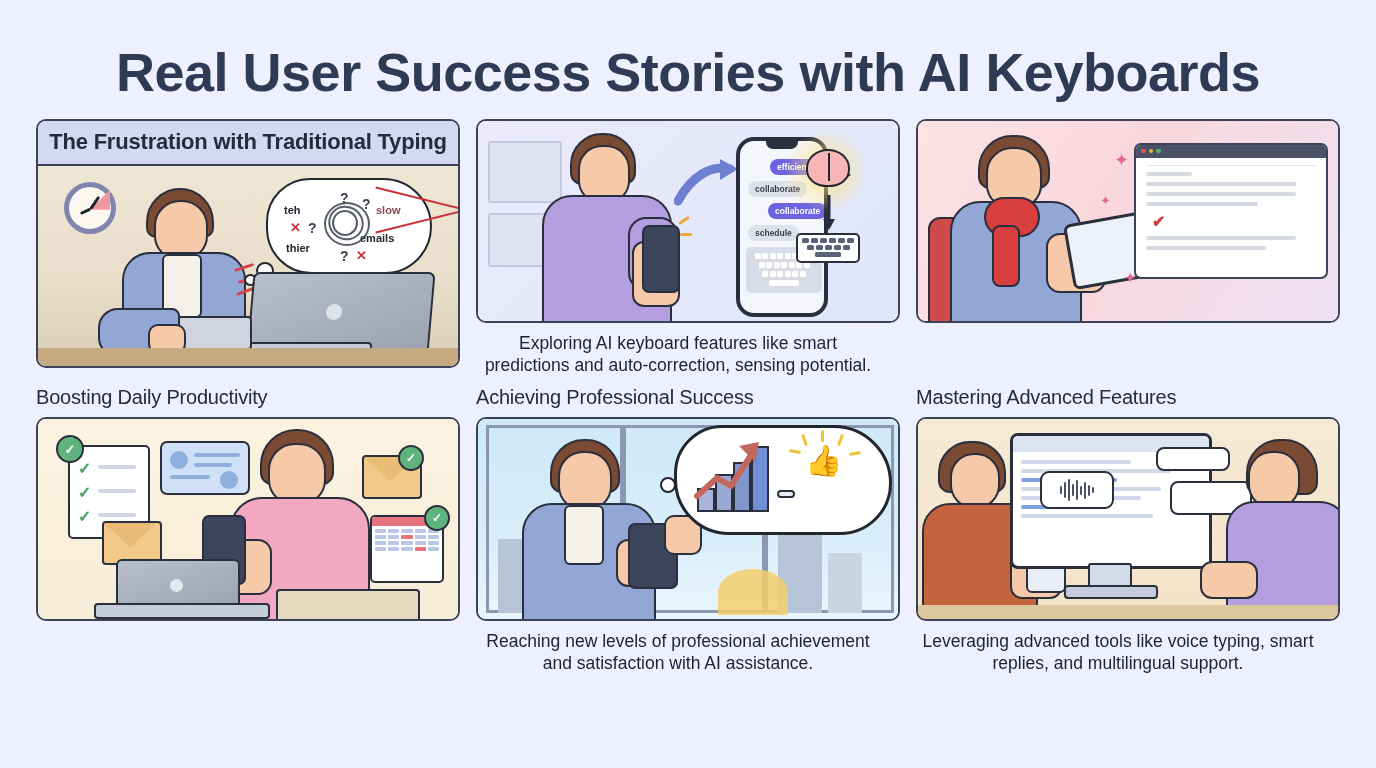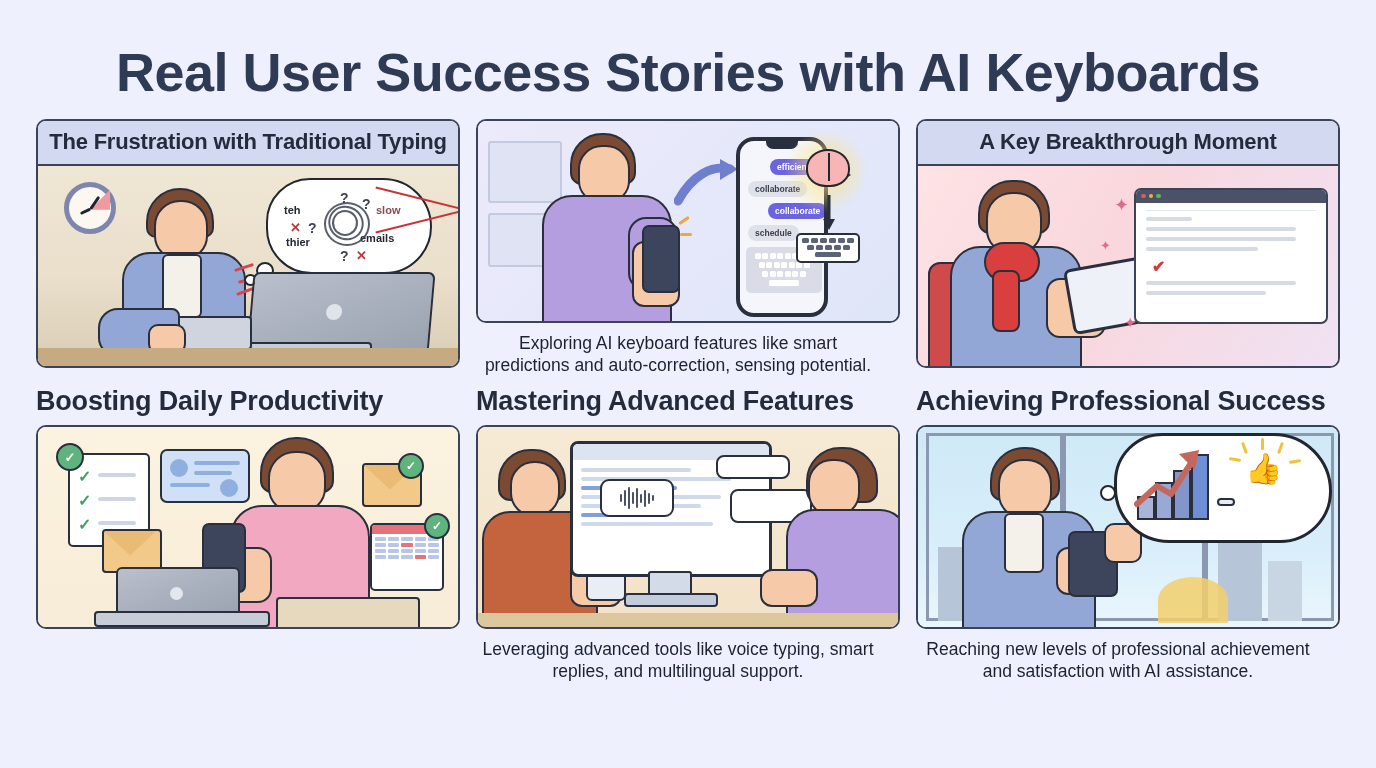--- a/index.html
+++ b/index.html
@@ -49,22 +49,22 @@
     font-weight:bold;
     text-align:center;
     padding:8px 4px 9px;
     letter-spacing:-0.2px;
   }
   .scene{height:200px;position:relative;overflow:hidden;}
 
   
   .over-title{
     color:#242b3d;
-    font-size:27px;
-    font-weight:bold;
+    font-size:20px;
+    font-weight:normal;
     text-align:center;
     margin-bottom:8px;
     letter-spacing:-0.2px;
   }
 
   .caption{
     width:404px;
     text-align:center;
     color:#1c2230;
     font-size:17.5px;
@@ -249,21 +249,21 @@
           <div class="abs figure-head" style="left:116px;top:34px;width:50px;height:56px;border-radius:26px 26px 24px 24px;"></div>
           <div class="abs outline" style="left:84px;top:86px;width:120px;height:100px;background:#93a7d6;border-radius:28px 28px 0 0;"></div>
           <div class="abs outline" style="left:124px;top:88px;width:36px;height:60px;background:#f4f1ea;border-radius:6px;"></div>
 
           <div class="abs" style="left:196px;top:100px;width:20px;height:3px;background:#d4474e;border-radius:2px;transform:rotate(-18deg);"></div>
           <div class="abs" style="left:200px;top:112px;width:24px;height:3px;background:#d4474e;border-radius:2px;transform:rotate(-14deg);"></div>
           <div class="abs" style="left:198px;top:124px;width:18px;height:3px;background:#d4474e;border-radius:2px;transform:rotate(-20deg);"></div>
 
           <div class="cloud" style="left:228px;top:12px;width:162px;height:92px;border-radius:54px 60px 58px 56px;">
             <div class="bubble-word" style="left:16px;top:24px;">teh</div>
-            <div class="bubble-word" style="left:18px;top:56px;">thier</div>
+            <div class="bubble-word" style="left:18px;top:62px;">thier</div>
             <div class="bubble-word" style="left:92px;top:52px;">emails</div>
             <div class="bubble-word strike" style="left:108px;top:24px;">slow</div>
             <div class="bubble-q" style="left:72px;top:10px;">?</div>
             <div class="bubble-q" style="left:94px;top:16px;">?</div>
             <div class="bubble-q" style="left:40px;top:40px;">?</div>
             <div class="bubble-q" style="left:72px;top:68px;">?</div>
             <div class="bubble-x" style="left:22px;top:40px;">✕</div>
             <div class="bubble-x" style="left:88px;top:68px;">✕</div>
             <div class="abs" style="left:56px;top:22px;width:42px;height:40px;border:2.5px solid #3b4252;border-radius:50%;opacity:.85;"></div>
             <div class="abs" style="left:60px;top:26px;width:32px;height:30px;border:2.5px solid #3b4252;border-radius:50%;transform:rotate(32deg);opacity:.85;"></div>
@@ -381,21 +381,20 @@
                 <i class="kb-key" style="width:26px;"></i>
               </div>
           </div>
         </div>
       </div>
       <div class="caption">Exploring AI keyboard features like smart predictions and auto-correction, sensing potential.</div>
     </div>
 
     <div class="panel">
       <div class="card">
-        <div class="card-header">A Key Breakthrough Moment</div>
         <div class="scene bg-3">
 
           <div class="abs" style="left:10px;top:96px;width:48px;height:104px;background:#cf4a4a;border:2.5px solid #2a2f3d;border-radius:12px 12px 0 0;"></div>
 
           <div class="abs hair" style="left:60px;top:14px;width:68px;height:50px;border-radius:34px 34px 12px 12px;"></div>
           <div class="abs figure-head" style="left:68px;top:26px;width:52px;height:58px;border-radius:26px 26px 24px 24px;"></div>
           <div class="abs outline" style="left:32px;top:80px;width:128px;height:120px;background:#93a7d6;border-radius:30px 30px 0 0;"></div>
 
           <div class="abs outline" style="left:66px;top:76px;width:52px;height:36px;background:#d93f3f;border-radius:20px;"></div>
           <div class="abs outline" style="left:74px;top:104px;width:24px;height:58px;background:#d93f3f;border-radius:8px;"></div>
@@ -502,20 +501,70 @@
           <div class="abs laptop-screen" style="left:78px;top:140px;width:120px;height:48px;border-radius:6px;">
             <div class="abs" style="left:52px;top:18px;width:13px;height:13px;border-radius:50%;background:#e3e7ee;"></div>
           </div>
           <div class="abs laptop-base" style="left:56px;top:184px;width:172px;height:12px;"></div>
           <div class="abs" style="left:238px;top:170px;width:140px;height:30px;background:#e6d9bd;border:2.5px solid #2a2f3d;border-radius:4px;"></div>
         </div>
       </div>
     </div>
 
     <div class="panel">
+      <div class="over-title">Achieving Professional Success</div>
+      <div class="card">
+        <div class="scene bg-6">
+
+          <div class="abs" style="left:8px;top:6px;width:408px;height:188px;border:3px solid #8c98b2;box-sizing:border-box;"></div>
+          <div class="abs" style="left:142px;top:6px;width:6px;height:188px;background:#8c98b2;"></div>
+          <div class="abs" style="left:284px;top:6px;width:6px;height:188px;background:#8c98b2;"></div>
+
+          <div class="bldg" style="left:20px;top:120px;width:40px;height:74px;"></div>
+          <div class="bldg" style="left:64px;top:140px;width:30px;height:54px;background:#c8d6e4;"></div>
+          <div class="bldg" style="left:300px;top:112px;width:44px;height:82px;"></div>
+          <div class="bldg" style="left:350px;top:134px;width:34px;height:60px;background:#c8d6e4;"></div>
+          <div class="abs" style="left:240px;top:150px;width:70px;height:46px;background:#f2cf6b;border-radius:50% 50% 0 0;opacity:.85;"></div>
+
+          <div class="abs hair" style="left:72px;top:20px;width:66px;height:50px;border-radius:34px 34px 12px 12px;"></div>
+          <div class="abs figure-head" style="left:80px;top:32px;width:50px;height:56px;border-radius:25px;"></div>
+          <div class="abs outline" style="left:44px;top:84px;width:130px;height:116px;background:#93a7d6;border-radius:30px 30px 0 0;"></div>
+          <div class="abs outline" style="left:86px;top:86px;width:36px;height:56px;background:#f4f1ea;border-radius:6px;"></div>
+          <div class="abs" style="left:138px;top:120px;width:50px;height:44px;background:#f6c9a8;border:2.5px solid #2a2f3d;border-radius:12px;"></div>
+          <div class="abs" style="left:150px;top:104px;width:46px;height:62px;background:#3c455c;border:2.5px solid #2a2f3d;border-radius:7px;"></div>
+          <div class="abs" style="left:186px;top:96px;width:34px;height:36px;background:#f6c9a8;border:2.5px solid #2a2f3d;border-radius:10px;"></div>
+
+          <div class="abs" style="left:182px;top:58px;width:12px;height:12px;border:2.5px solid #22262f;border-radius:50%;background:#fff;"></div>
+          <div class="abs" style="left:198px;top:44px;width:8px;height:8px;border:2.5px solid #22262f;border-radius:50%;background:#fff;"></div>
+
+          <div class="succ-cloud" style="left:196px;top:6px;width:212px;height:104px;border-radius:60px 72px 64px 68px;">
+
+            <div class="bar" style="left:20px;top:60px;width:14px;height:20px;background:#aab4d8;"></div>
+            <div class="bar" style="left:38px;top:46px;width:14px;height:34px;background:#9aa8d4;"></div>
+            <div class="bar" style="left:56px;top:34px;width:14px;height:46px;background:#8296cc;"></div>
+            <div class="bar" style="left:74px;top:18px;width:14px;height:62px;background:#6f8ed6;"></div>
+            <svg class="abs" style="left:16px;top:6px;" width="86" height="70" viewBox="0 0 86 70">
+              <path d="M4 62 L24 44 L38 52 L60 18" stroke="#c4685e" stroke-width="6" fill="none" stroke-linecap="round" stroke-linejoin="round"></path>
+              <path d="M46 12 L66 8 L62 28 Z" fill="#c4685e"></path>
+            </svg>
+
+            <div class="ray" style="left:126px;top:6px;width:3px;height:12px;transform:rotate(-20deg);"></div>
+            <div class="ray" style="left:144px;top:2px;width:3px;height:12px;"></div>
+            <div class="ray" style="left:162px;top:6px;width:3px;height:12px;transform:rotate(20deg);"></div>
+            <div class="ray" style="left:112px;top:22px;width:12px;height:3px;transform:rotate(10deg);"></div>
+            <div class="ray" style="left:172px;top:24px;width:12px;height:3px;transform:rotate(-10deg);"></div>
+            <div class="thumb" style="left:128px;top:18px;">👍</div>
+            <div class="succ-banner" style="left:100px;top:62px;"></div>
+          </div>
+        </div>
+      </div>
+      <div class="caption">Reaching new levels of professional achievement and satisfaction with AI assistance.</div>
+    </div>
+
+    <div class="panel">
       <div class="over-title">Mastering Advanced Features</div>
       <div class="card">
         <div class="scene bg-5">
 
           <div class="abs hair" style="left:20px;top:22px;width:64px;height:48px;border-radius:32px 32px 12px 12px;"></div>
           <div class="abs figure-head" style="left:32px;top:34px;width:46px;height:52px;border-radius:24px;"></div>
           <div class="abs outline" style="left:4px;top:84px;width:112px;height:116px;background:#c4643f;border-radius:28px 28px 0 0;"></div>
           <div class="abs" style="left:92px;top:130px;width:48px;height:46px;background:#f6c9a8;border:2.5px solid #2a2f3d;border-radius:12px;"></div>
           <div class="abs" style="left:108px;top:112px;width:36px;height:58px;background:#e9edf5;border:2.5px solid #2a2f3d;border-radius:6px;"></div>
 
@@ -553,64 +602,14 @@
 
           <div class="abs hair" style="left:328px;top:20px;width:68px;height:52px;border-radius:34px 34px 12px 12px;"></div>
           <div class="abs figure-head" style="left:330px;top:32px;width:48px;height:54px;border-radius:24px;"></div>
           <div class="abs outline" style="left:308px;top:82px;width:118px;height:118px;background:#b49ee0;border-radius:28px 28px 0 0;"></div>
           <div class="abs" style="left:282px;top:142px;width:54px;height:34px;background:#f6c9a8;border:2.5px solid #2a2f3d;border-radius:12px;"></div>
           <div class="abs" style="left:0;top:186px;width:424px;height:14px;background:#ddc79f;"></div>
         </div>
       </div>
       <div class="caption">Leveraging advanced tools like voice typing, smart replies, and multilingual support.</div>
     </div>
-
-    <div class="panel">
-      <div class="over-title">Achieving Professional Success</div>
-      <div class="card">
-        <div class="scene bg-6">
-
-          <div class="abs" style="left:8px;top:6px;width:408px;height:188px;border:3px solid #8c98b2;box-sizing:border-box;"></div>
-          <div class="abs" style="left:142px;top:6px;width:6px;height:188px;background:#8c98b2;"></div>
-          <div class="abs" style="left:284px;top:6px;width:6px;height:188px;background:#8c98b2;"></div>
-
-          <div class="bldg" style="left:20px;top:120px;width:40px;height:74px;"></div>
-          <div class="bldg" style="left:64px;top:140px;width:30px;height:54px;background:#c8d6e4;"></div>
-          <div class="bldg" style="left:300px;top:112px;width:44px;height:82px;"></div>
-          <div class="bldg" style="left:350px;top:134px;width:34px;height:60px;background:#c8d6e4;"></div>
-          <div class="abs" style="left:240px;top:150px;width:70px;height:46px;background:#f2cf6b;border-radius:50% 50% 0 0;opacity:.85;"></div>
-
-          <div class="abs hair" style="left:72px;top:20px;width:66px;height:50px;border-radius:34px 34px 12px 12px;"></div>
-          <div class="abs figure-head" style="left:80px;top:32px;width:50px;height:56px;border-radius:25px;"></div>
-          <div class="abs outline" style="left:44px;top:84px;width:130px;height:116px;background:#93a7d6;border-radius:30px 30px 0 0;"></div>
-          <div class="abs outline" style="left:86px;top:86px;width:36px;height:56px;background:#f4f1ea;border-radius:6px;"></div>
-          <div class="abs" style="left:138px;top:120px;width:50px;height:44px;background:#f6c9a8;border:2.5px solid #2a2f3d;border-radius:12px;"></div>
-          <div class="abs" style="left:150px;top:104px;width:46px;height:62px;background:#3c455c;border:2.5px solid #2a2f3d;border-radius:7px;"></div>
-          <div class="abs" style="left:186px;top:96px;width:34px;height:36px;background:#f6c9a8;border:2.5px solid #2a2f3d;border-radius:10px;"></div>
-
-          <div class="abs" style="left:182px;top:58px;width:12px;height:12px;border:2.5px solid #22262f;border-radius:50%;background:#fff;"></div>
-          <div class="abs" style="left:198px;top:44px;width:8px;height:8px;border:2.5px solid #22262f;border-radius:50%;background:#fff;"></div>
-
-          <div class="succ-cloud" style="left:196px;top:6px;width:212px;height:104px;border-radius:60px 72px 64px 68px;">
-
-            <div class="bar" style="left:20px;top:60px;width:14px;height:20px;background:#aab4d8;"></div>
-            <div class="bar" style="left:38px;top:46px;width:14px;height:34px;background:#9aa8d4;"></div>
-            <div class="bar" style="left:56px;top:34px;width:14px;height:46px;background:#8296cc;"></div>
-            <div class="bar" style="left:74px;top:18px;width:14px;height:62px;background:#6f8ed6;"></div>
-            <svg class="abs" style="left:16px;top:6px;" width="86" height="70" viewBox="0 0 86 70">
-              <path d="M4 62 L24 44 L38 52 L60 18" stroke="#c4685e" stroke-width="6" fill="none" stroke-linecap="round" stroke-linejoin="round"></path>
-              <path d="M46 12 L66 8 L62 28 Z" fill="#c4685e"></path>
-            </svg>
-
-            <div class="ray" style="left:126px;top:6px;width:3px;height:12px;transform:rotate(-20deg);"></div>
-            <div class="ray" style="left:144px;top:2px;width:3px;height:12px;"></div>
-            <div class="ray" style="left:162px;top:6px;width:3px;height:12px;transform:rotate(20deg);"></div>
-            <div class="ray" style="left:112px;top:22px;width:12px;height:3px;transform:rotate(10deg);"></div>
-            <div class="ray" style="left:172px;top:24px;width:12px;height:3px;transform:rotate(-10deg);"></div>
-            <div class="thumb" style="left:128px;top:18px;">👍</div>
-            <div class="succ-banner" style="left:100px;top:62px;"></div>
-          </div>
-        </div>
-      </div>
-      <div class="caption">Reaching new levels of professional achievement and satisfaction with AI assistance.</div>
-    </div>
   </div>
 </div>
 
 </body></html>

